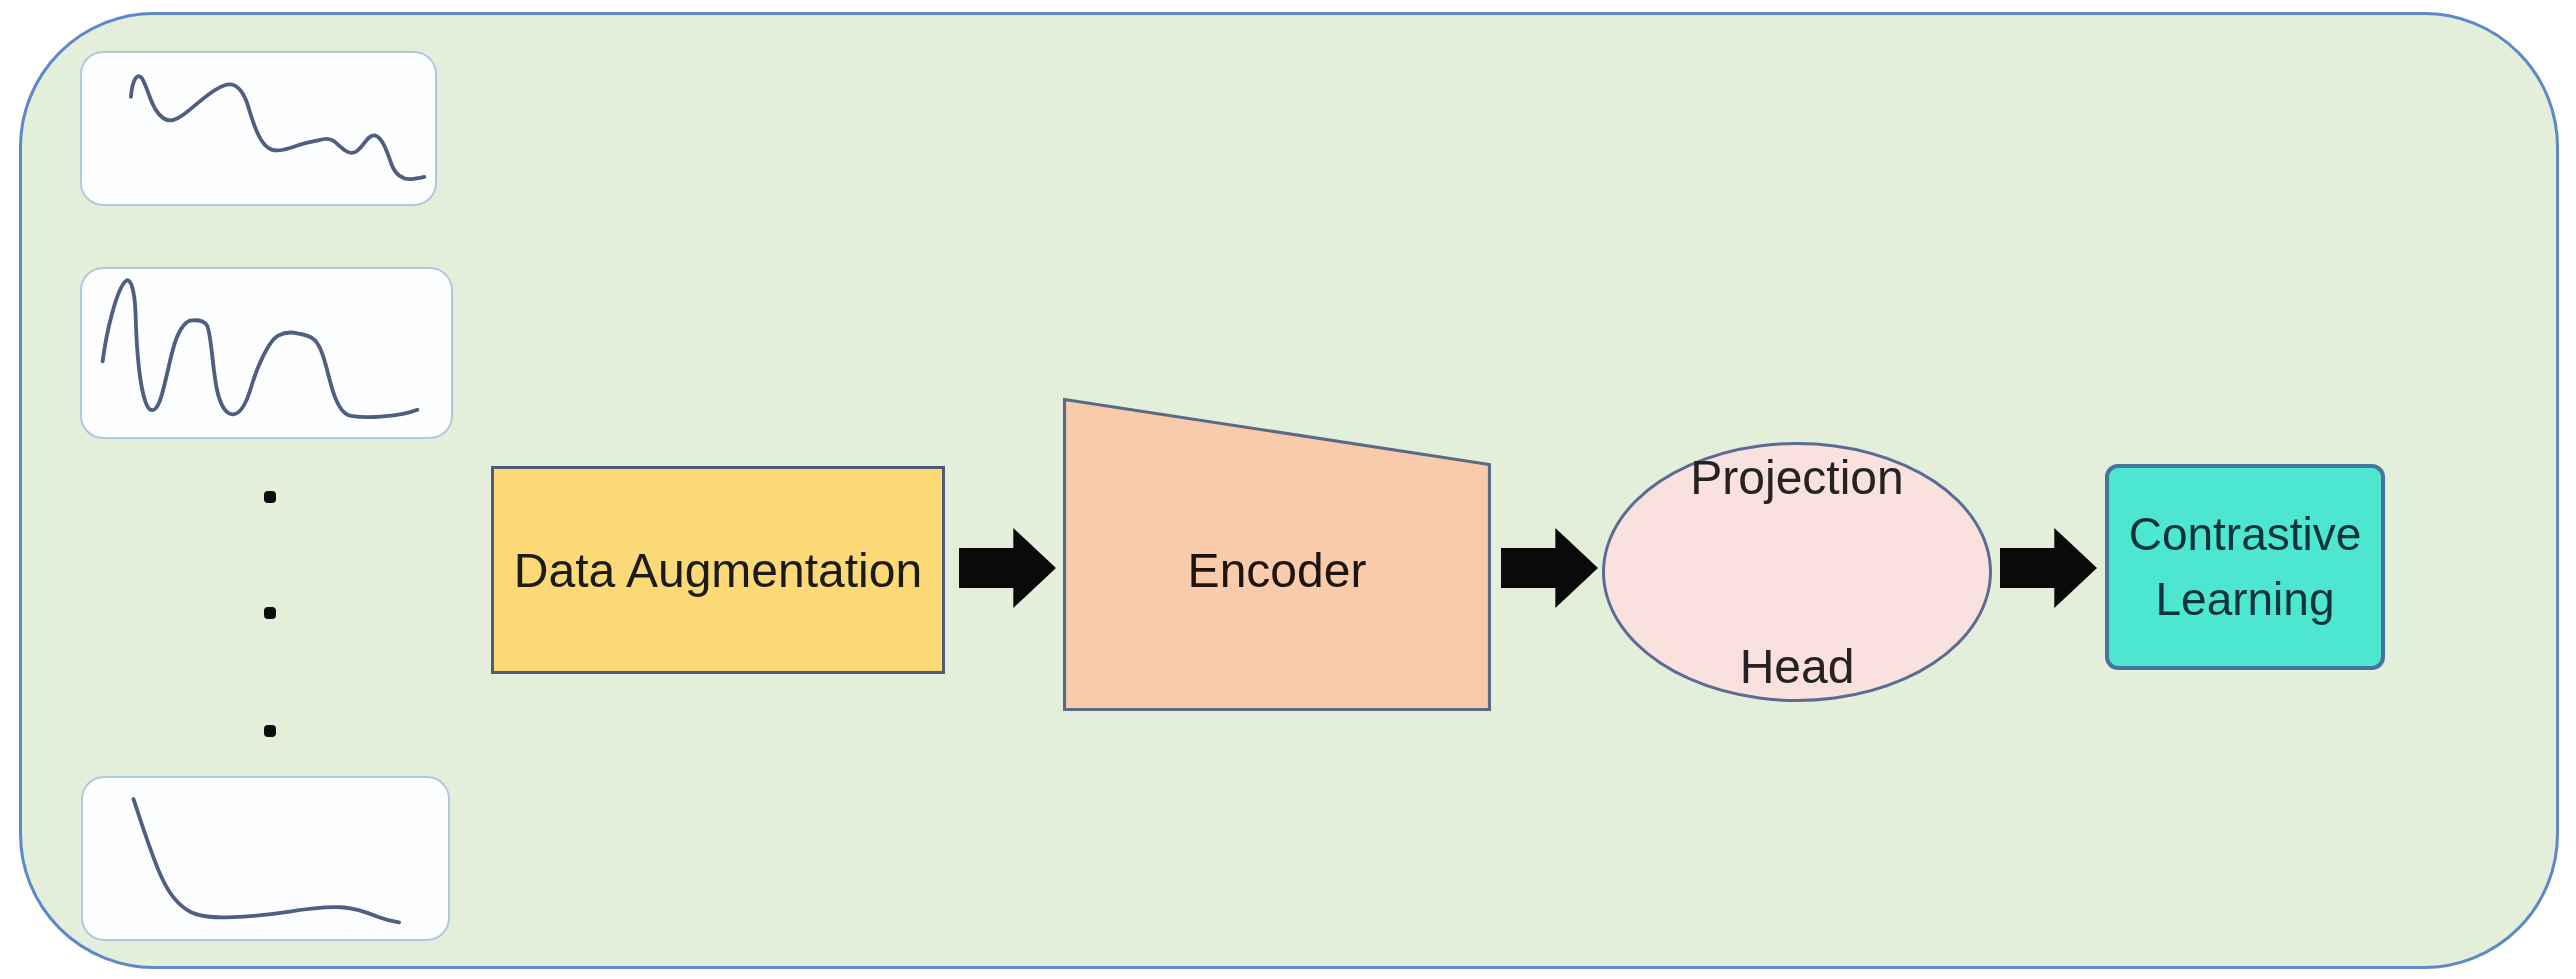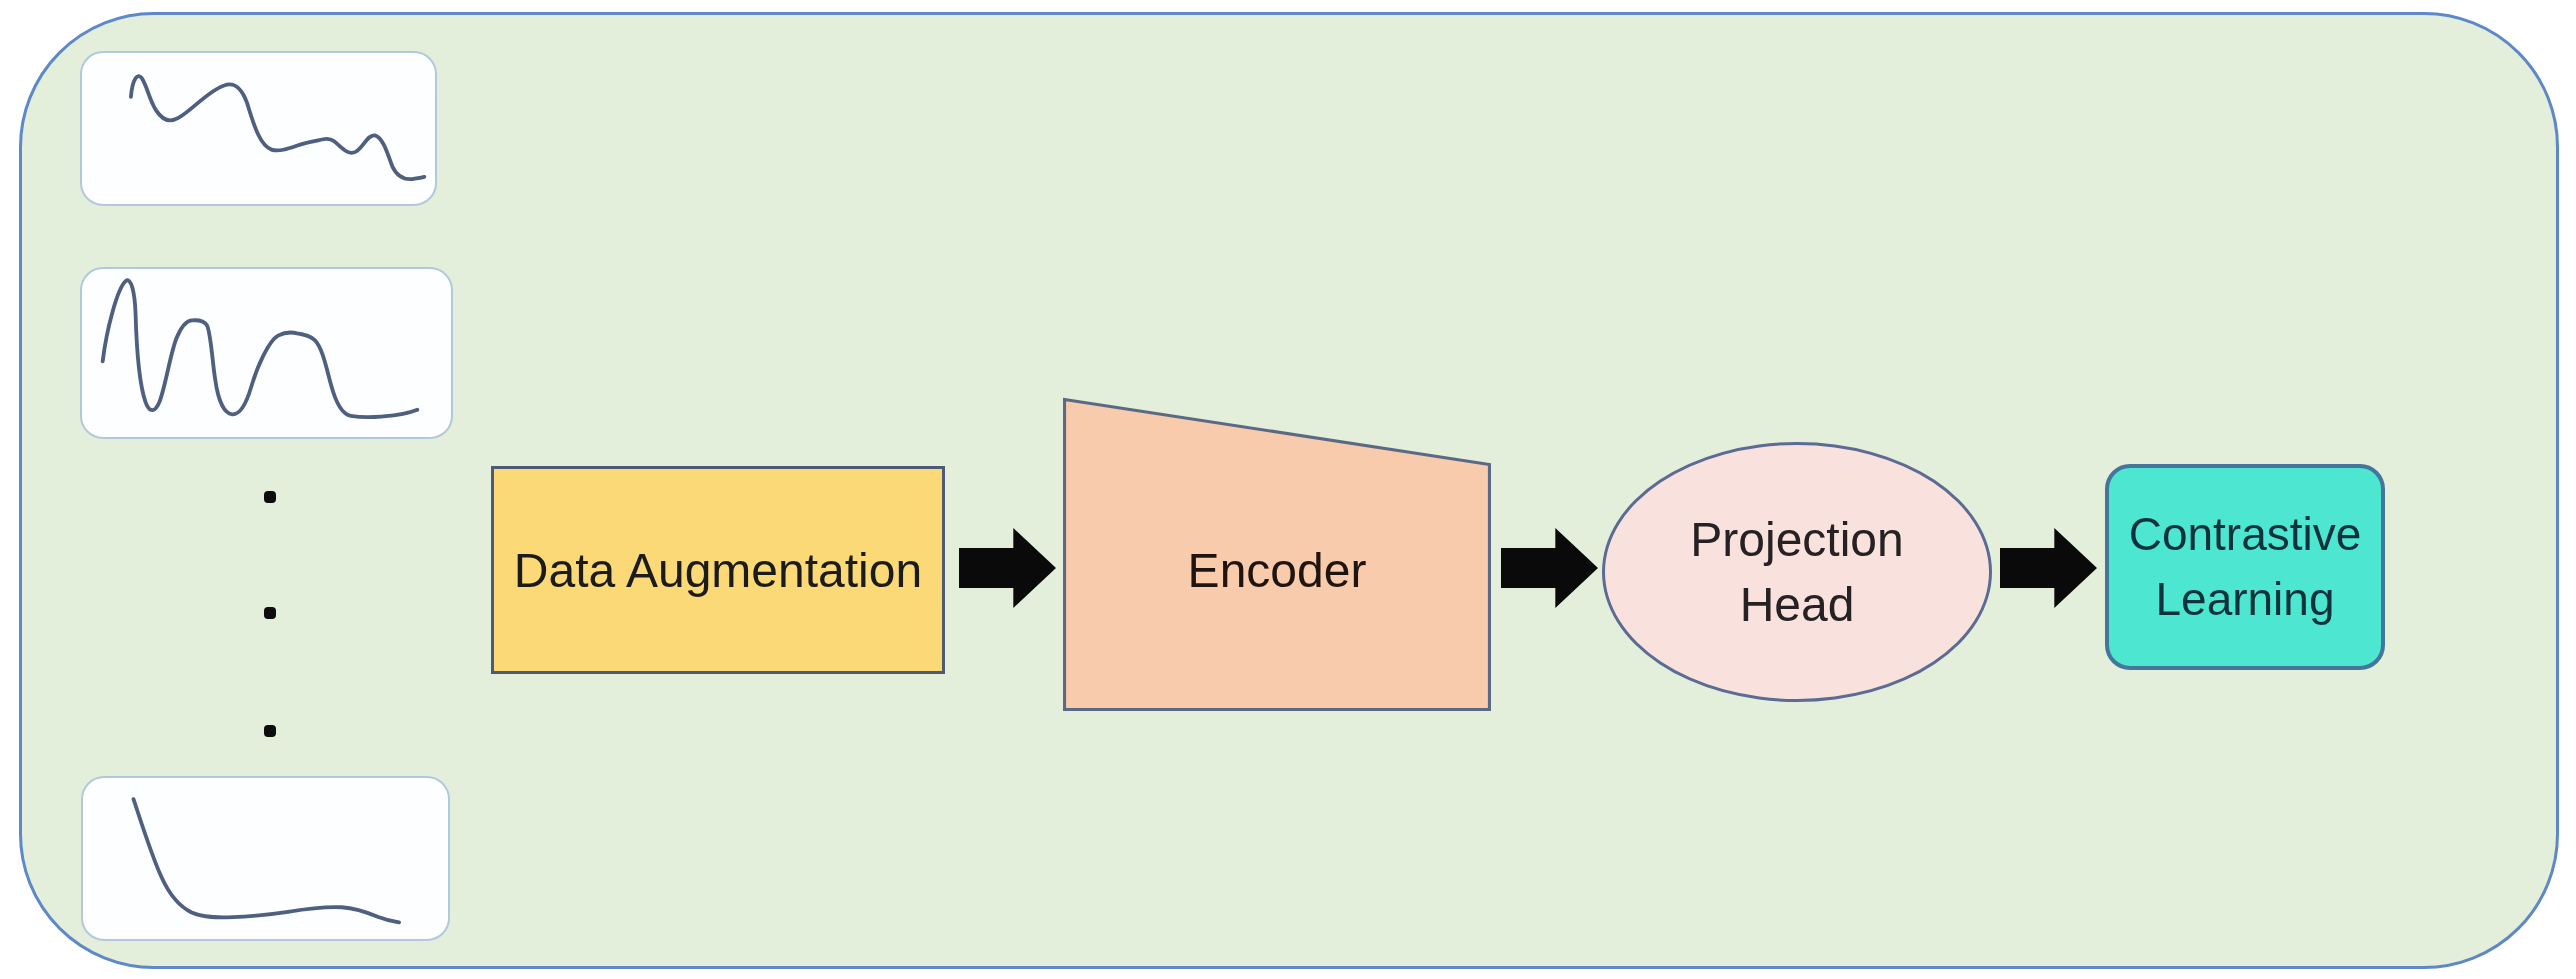--- a/index.html
+++ b/index.html
@@ -53,21 +53,21 @@
     position:absolute; inset:0; padding-top:31px;
     font-size:48px; color:#201410;
   }
   .ph-ellipse {
     position:absolute; left:1602px; top:442px; width:390px; height:260px;
     border:3.1px solid #5B6B94; border-radius:50%;
     font-size:48px; line-height:65px; color:#262122;
   }
   .cl-box {
     position:absolute; left:2105px; top:464px; width:280px; height:206px;
-    border:4.6px solid #44759B; border-radius:25px;
+    border:4.6px solid #44759B; border-radius:13px;
     font-size:46px; line-height:65px; color:#10323C;
   }
 
   
   .flow-arrow { position:absolute; width:97px; height:80px; top:528px; }
   #arrow1 { left:959px; } #arrow2 { left:1501px; } #arrow3 { left:2000px; }
   .flow-arrow svg { width:100%; height:100%; display:block; }
 </style>
 </head>
 <body>
@@ -126,21 +126,21 @@
     </svg>
     <div class="node-label encoder-label" style="color: rgb(32, 20, 16);">Encoder</div>
   </div>
 
   <div class="flow-arrow" id="arrow2">
     <svg viewBox="0 0 125 104" preserveAspectRatio="none">
       <polygon points="0,26 70,26 70,0 125,52 70,104 70,78 0,78" style="fill: rgb(10, 10, 10);"></polygon>
     </svg>
   </div>
 
-  <div class="ph-ellipse node-label" style="background: rgb(249, 226, 221); border-color: rgb(91, 107, 148); color: rgb(38, 33, 34);">
+  <div class="ph-ellipse node-label" style="background: rgb(249, 226, 221); border-color: rgb(91, 107, 148); color: rgb(38, 33, 34); justify-content: space-between;">
     <span>Projection</span>
     <span>Head</span>
   </div>
 
   <div class="flow-arrow" id="arrow3">
     <svg viewBox="0 0 125 104" preserveAspectRatio="none">
       <polygon points="0,26 70,26 70,0 125,52 70,104 70,78 0,78" style="fill: rgb(10, 10, 10);"></polygon>
     </svg>
   </div>
 

